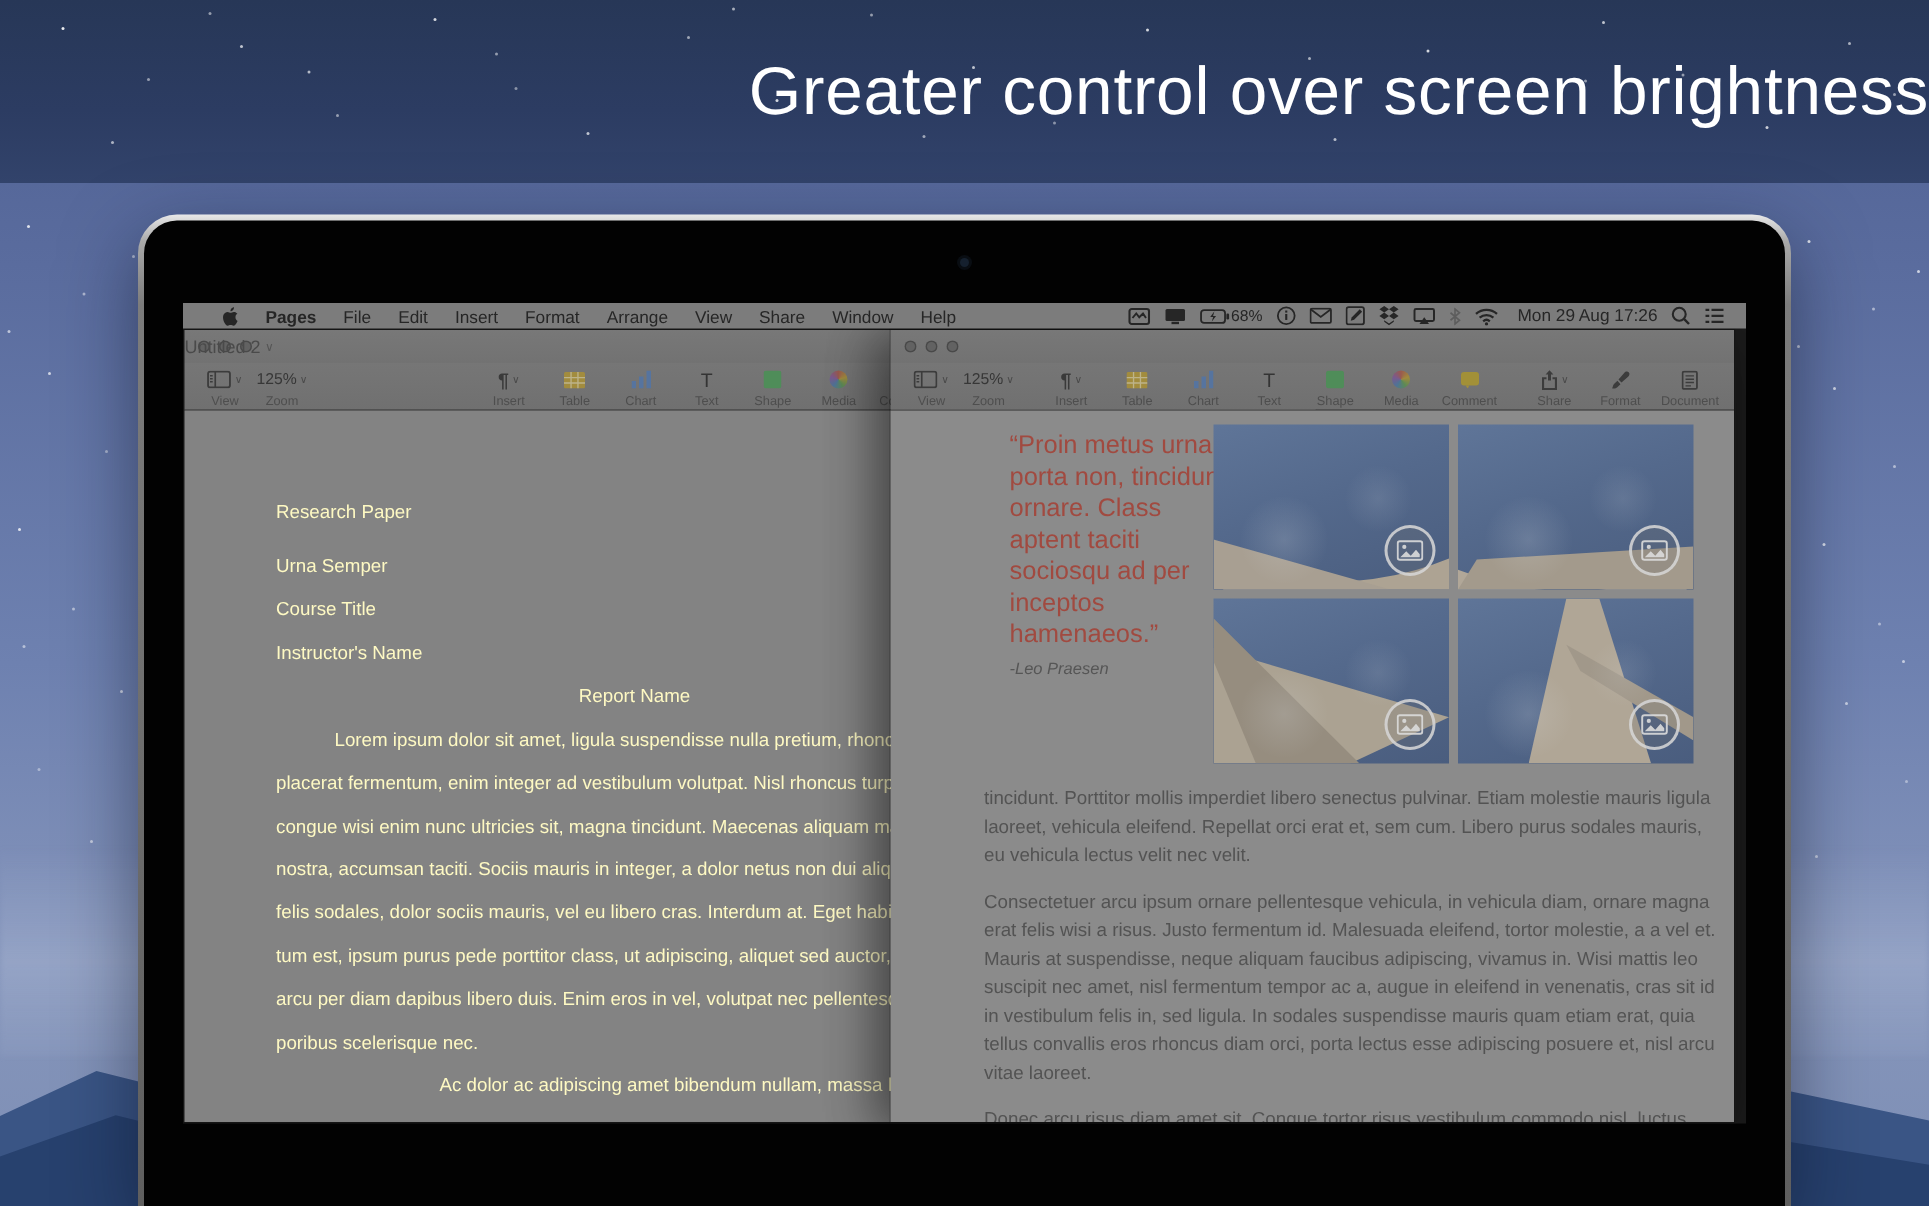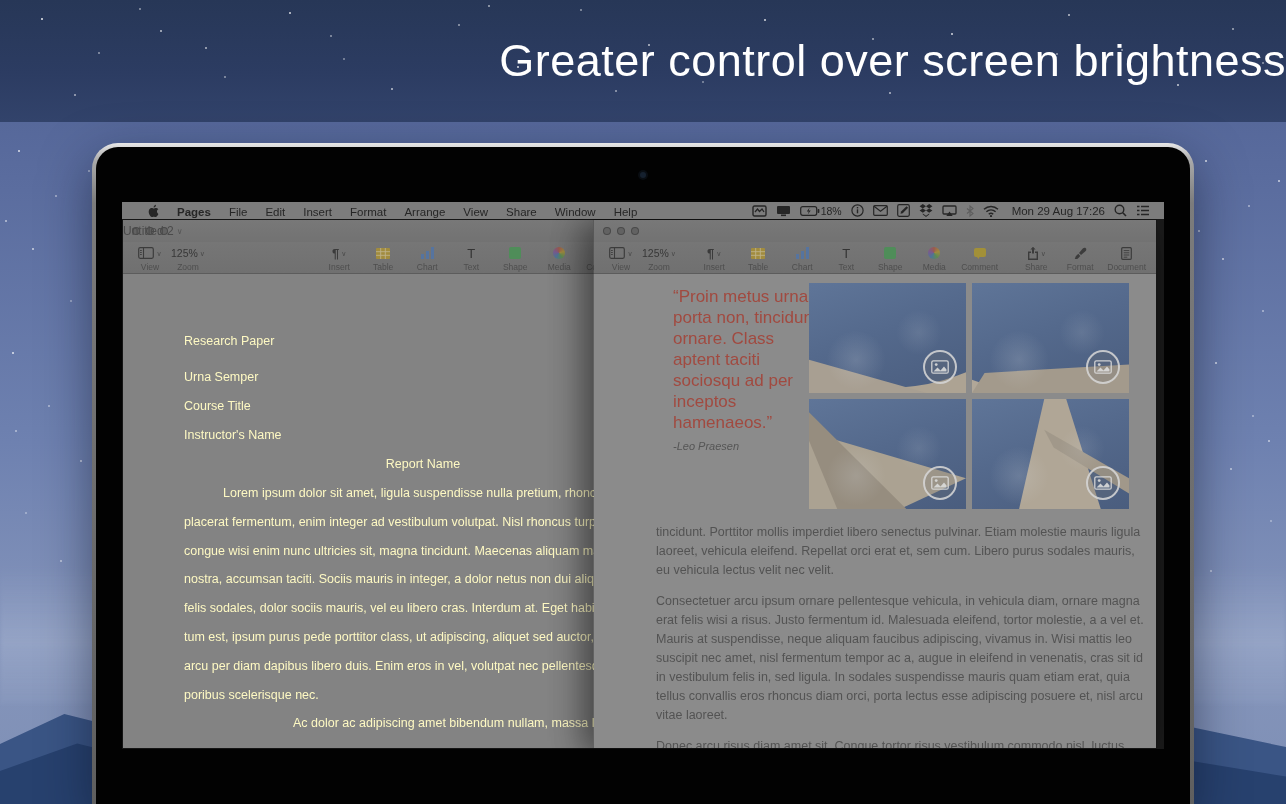--- a/index.html
+++ b/index.html
@@ -178,21 +178,21 @@
           <svg width="15" height="12" viewBox="0 0 15 12">
               <rect x="1" y="1" width="13" height="8" rx="1" fill="#262626"></rect>
               <rect x="5" y="9.5" width="5" height="1.6" fill="#262626"></rect>
             </svg>
           <span style="display:flex;align-items:center;">
             <svg width="20" height="10" viewBox="0 0 20 10">
                 <rect x="0.7" y="0.7" width="16" height="8.6" rx="2" fill="none" stroke="#262626" stroke-width="1.2"></rect>
                 <rect x="17.6" y="3" width="1.8" height="4" rx="0.8" fill="#262626"></rect>
                 <path d="M9.6 1.5L6.8 5.4h2l-1 3.1 2.9-3.9h-2z" fill="#262626"></path>
               </svg>
-            <span class="batt-pct">18%</span>
+            <span class="batt-pct">68%</span>
           </span>
           <svg width="13" height="13" viewBox="0 0 13 13">
               <circle cx="6.5" cy="6.5" r="5.6" fill="none" stroke="#262626" stroke-width="1.2"></circle>
               <rect x="5.8" y="5.3" width="1.4" height="4" fill="#262626"></rect>
               <rect x="5.8" y="3" width="1.4" height="1.4" fill="#262626"></rect>
             </svg>
           <svg width="15" height="11" viewBox="0 0 15 11">
               <rect x="0.7" y="0.7" width="13.6" height="9.6" rx="1" fill="none" stroke="#262626" stroke-width="1.2"></rect>
               <path d="M1 1.3l6.5 5 6.5-5" fill="none" stroke="#262626" stroke-width="1.2"></path>
             </svg>

